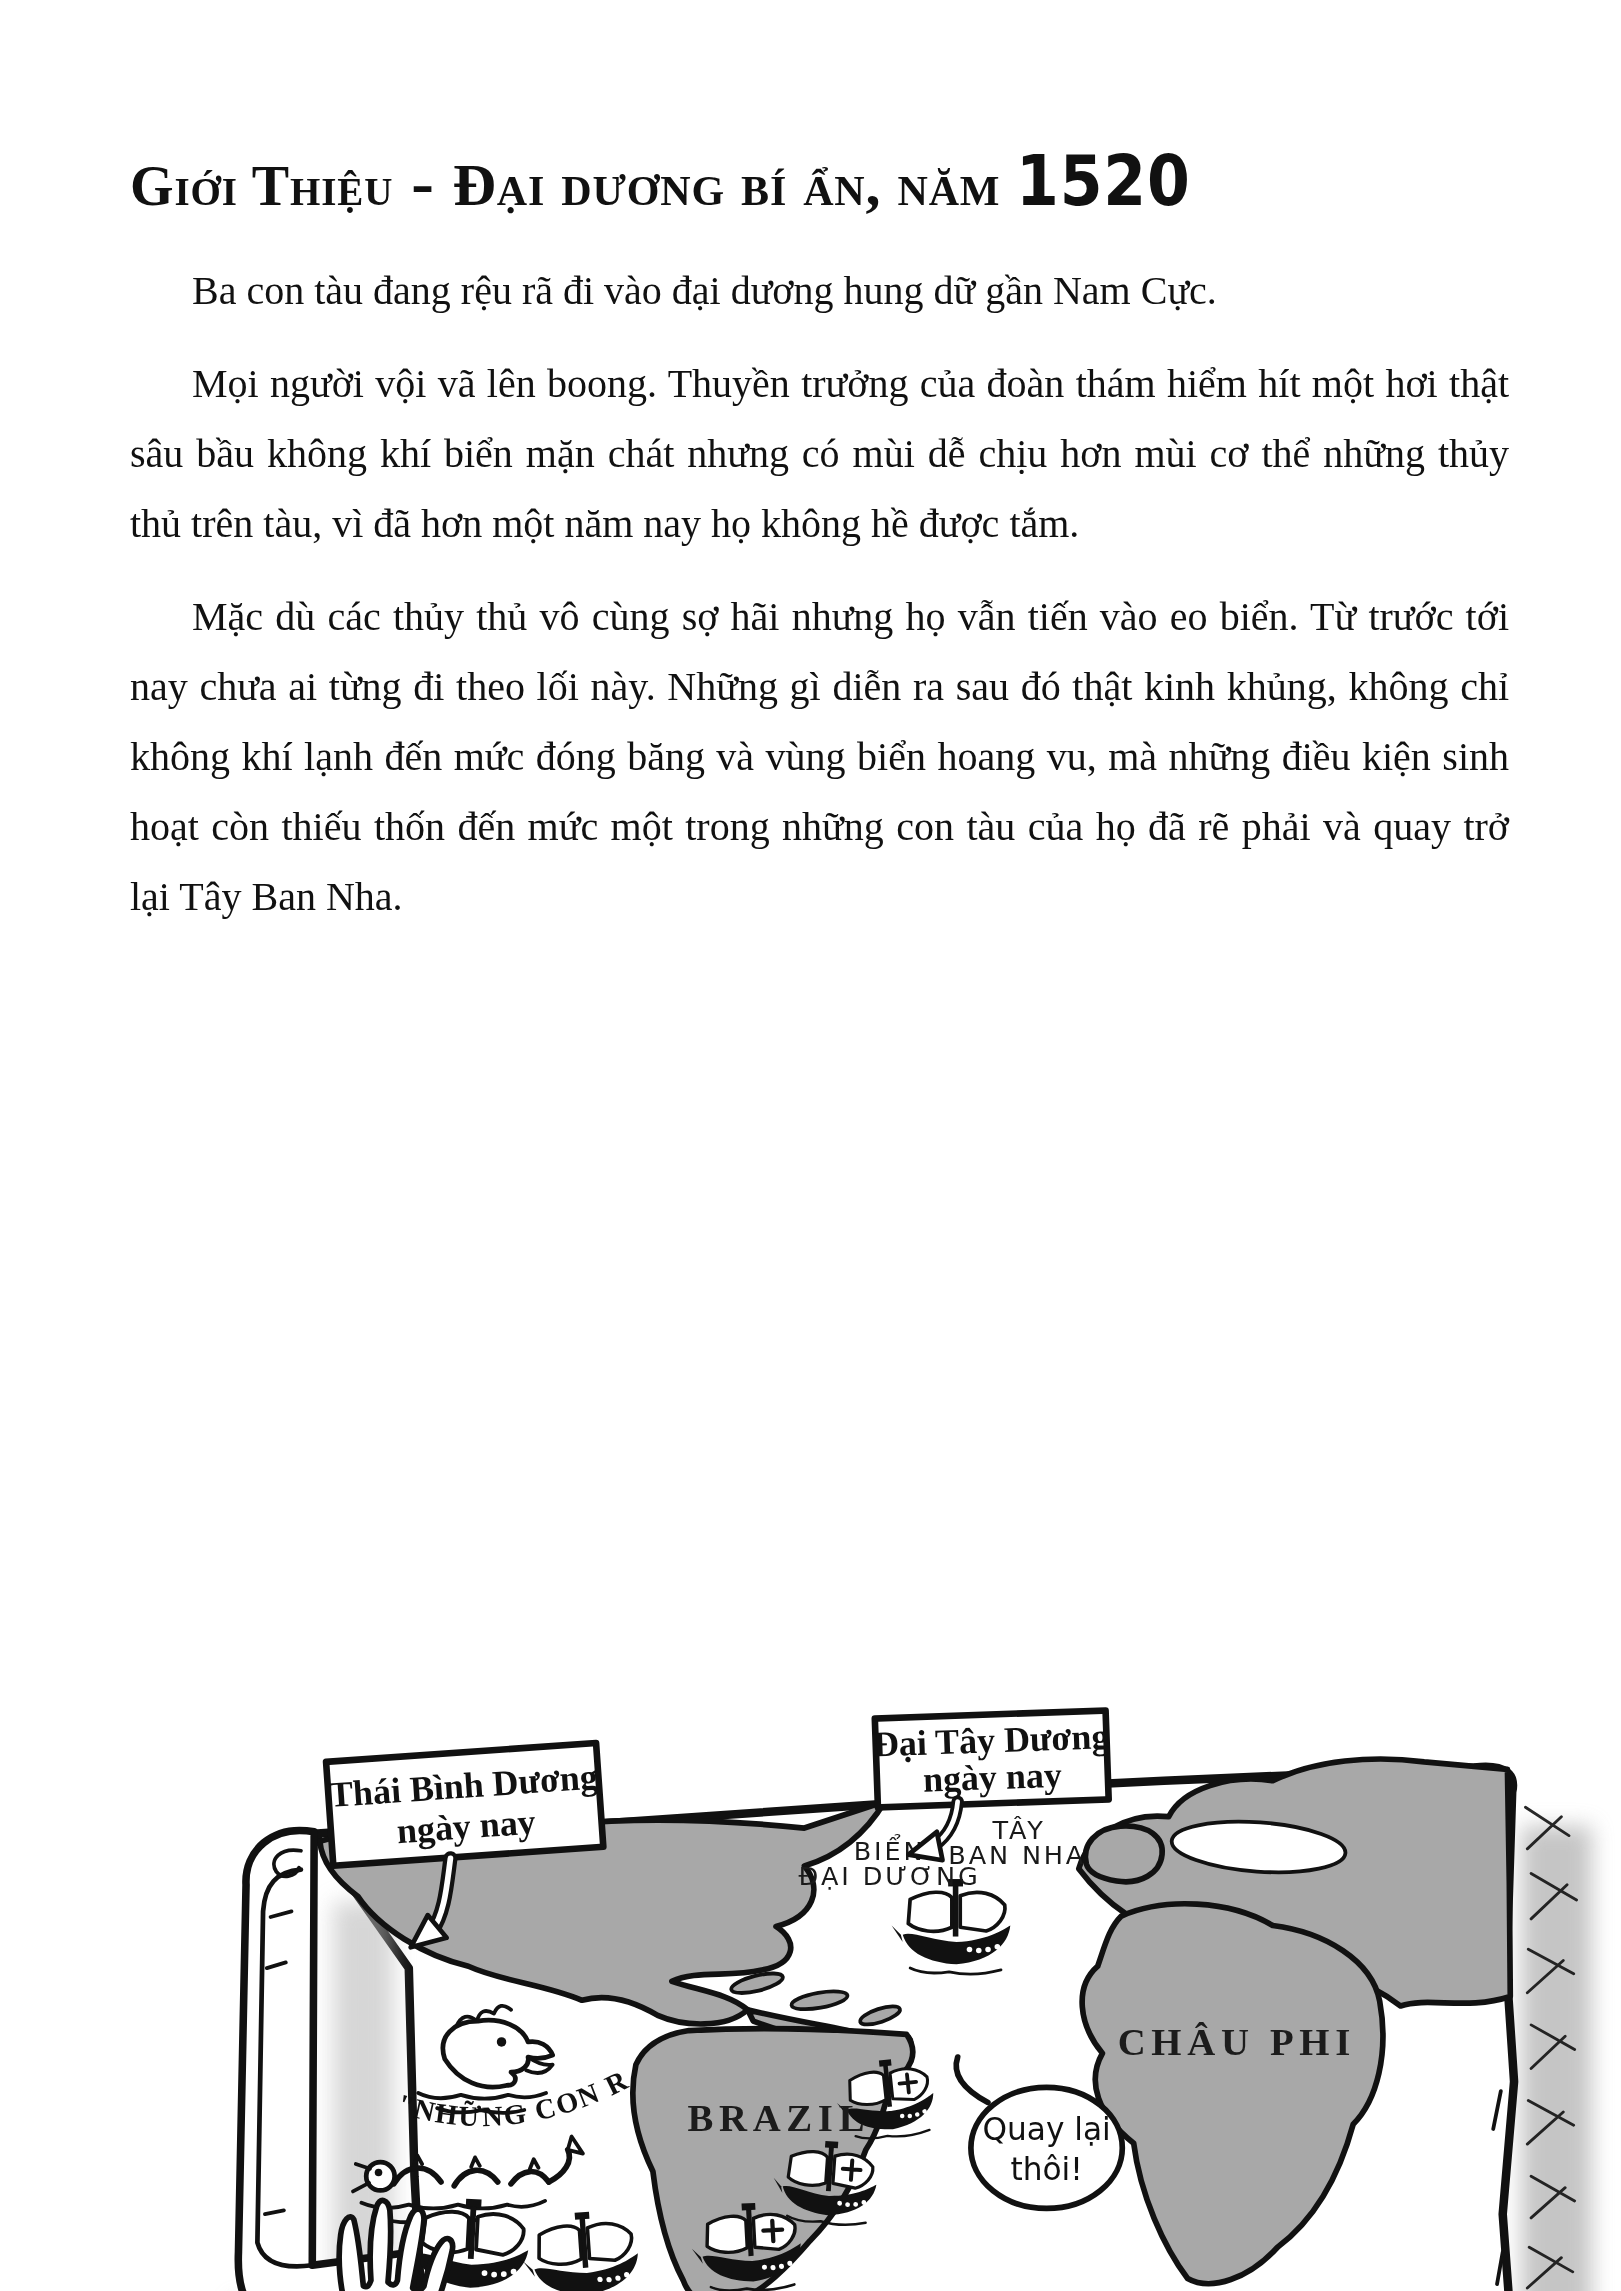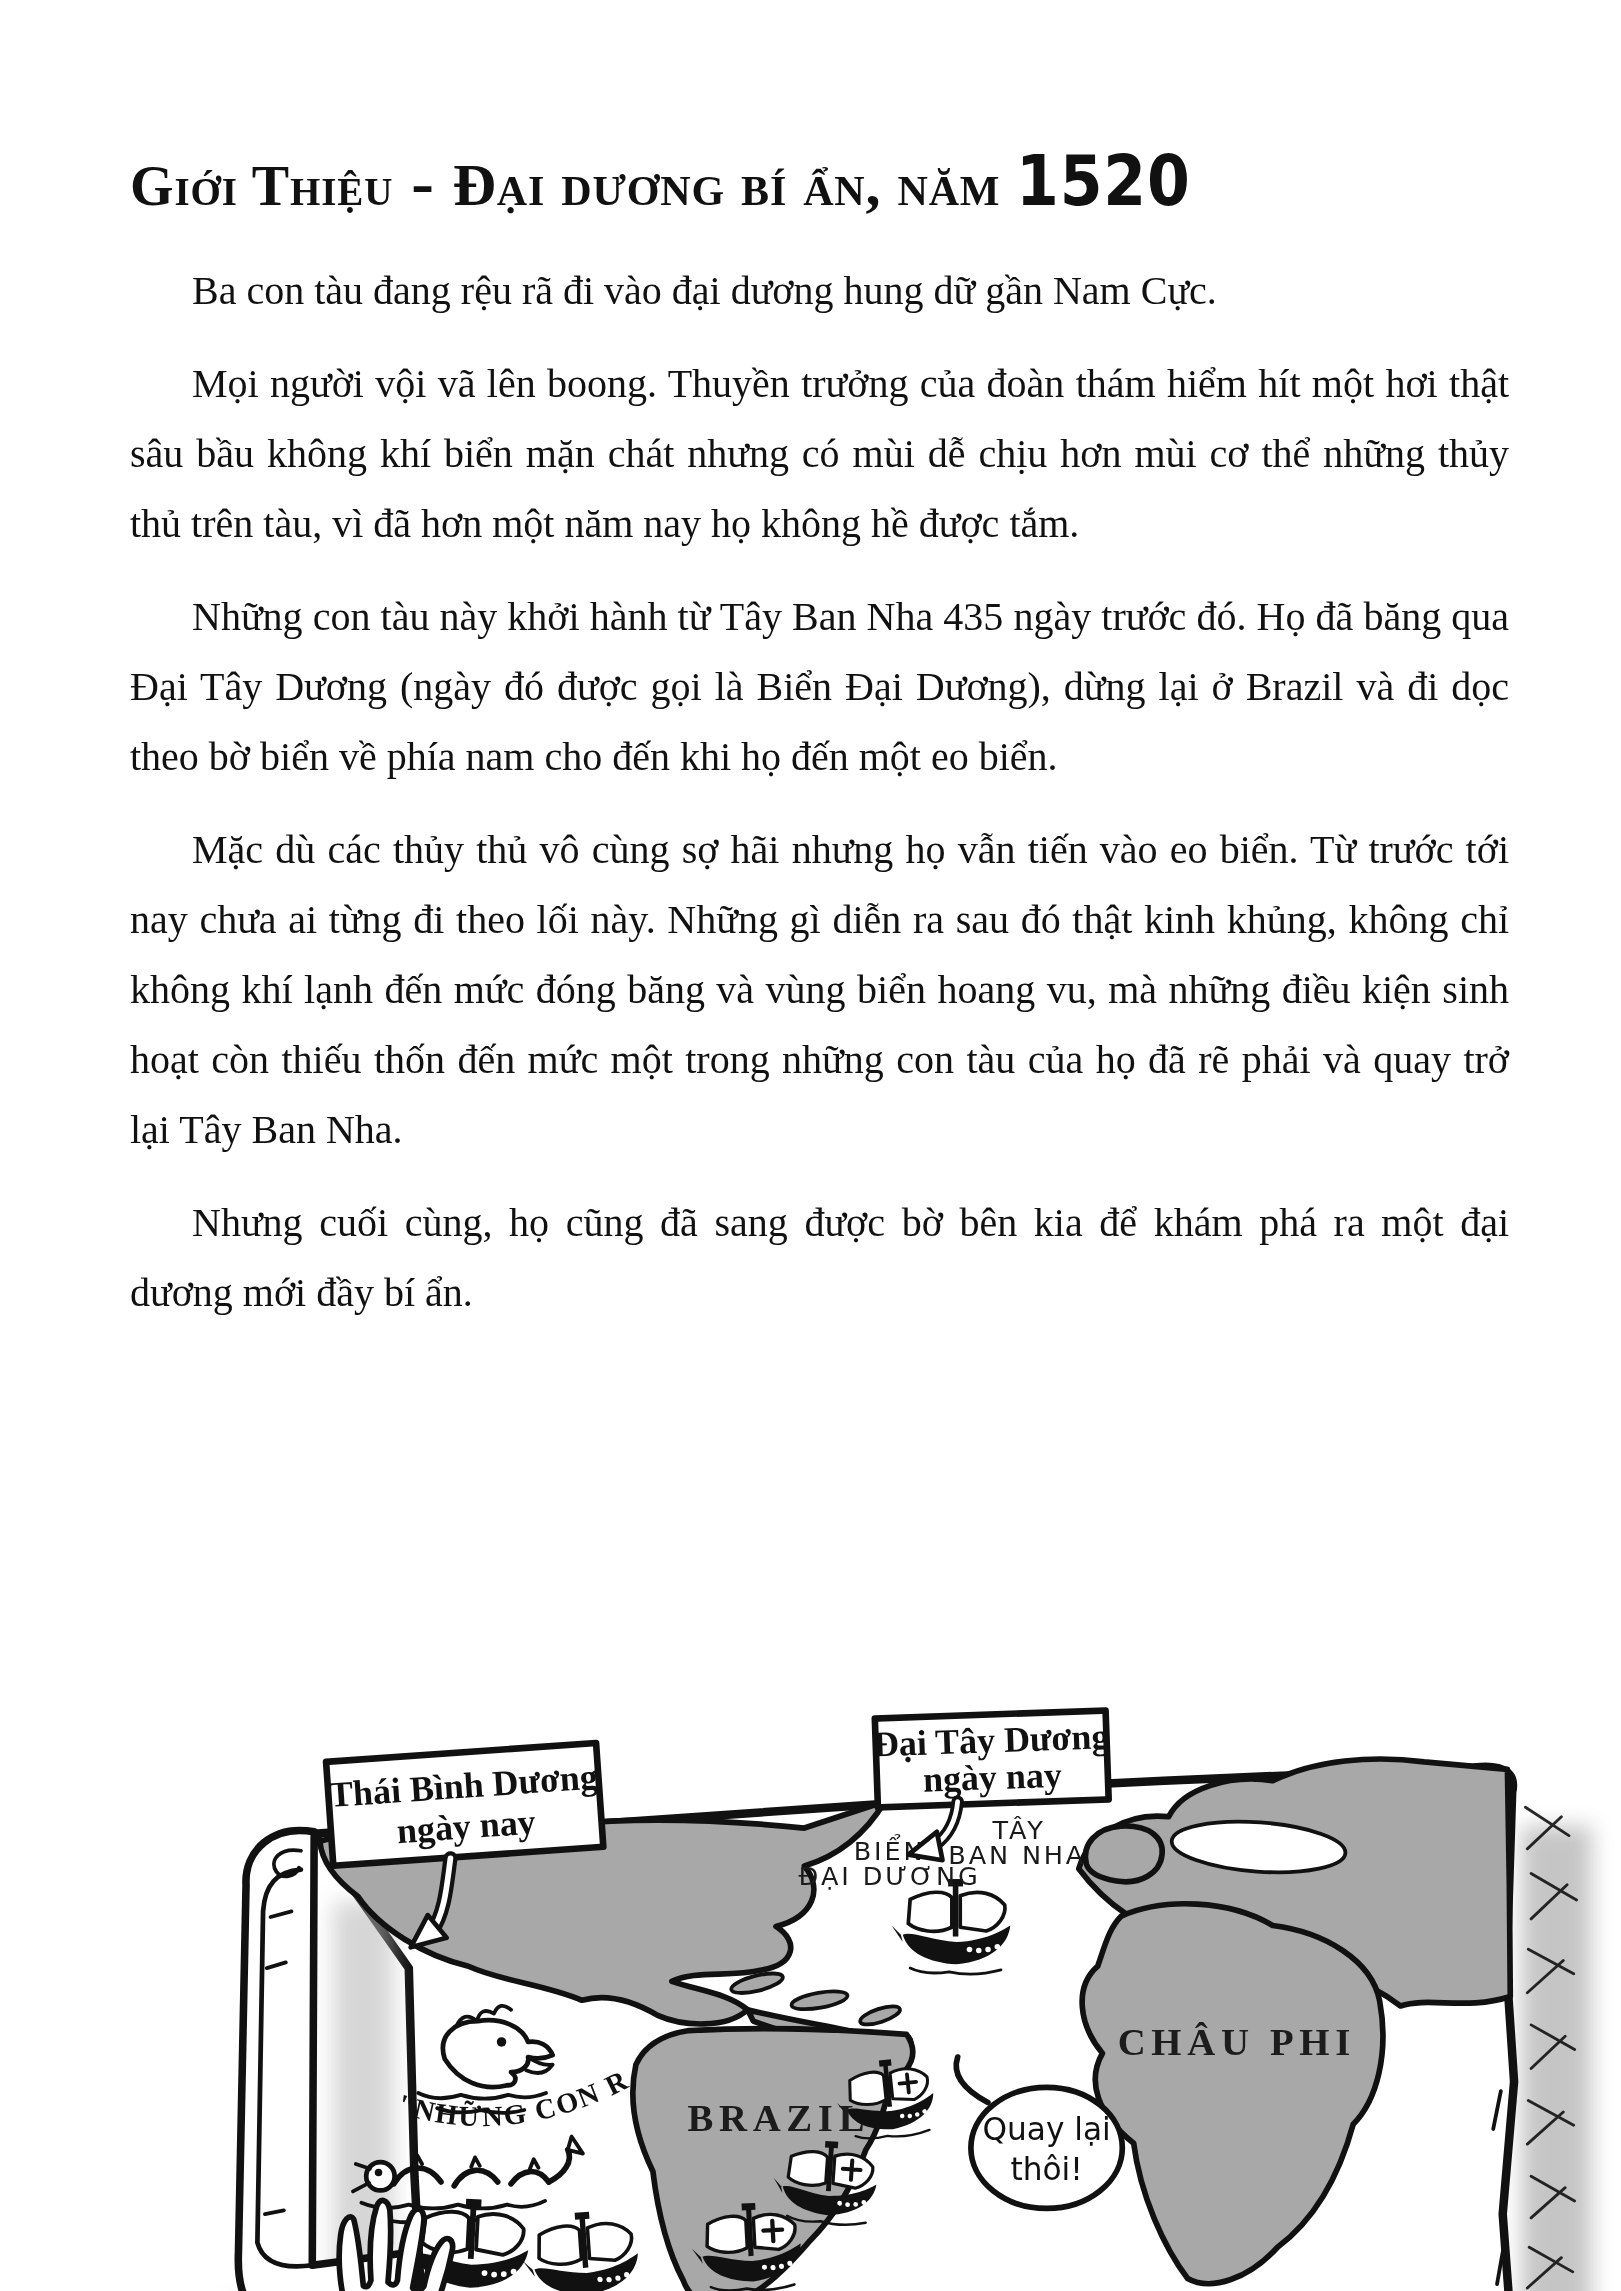--- a/index.html
+++ b/index.html
@@ -27,23 +27,21 @@
 </head>
 <body>
 
 <div class="page">
 
   <h1 class="title"><span class="t-sc1">Giới Thiệu</span><span class="t-dash"> - </span><span class="t-sc2">Đại dương bí ẩn, năm </span><span class="t-year">1520</span></h1>
 
   <div class="paragraphs">
     <p>Ba con tàu đang rệu rã đi vào đại dương hung dữ gần Nam Cực.</p>
     <p>Mọi người vội vã lên boong. Thuyền trưởng của đoàn thám hiểm hít một hơi thật sâu bầu không khí biển mặn chát nhưng có mùi dễ chịu hơn mùi cơ thể những thủy thủ trên tàu, vì đã hơn một năm nay họ không hề được tắm.</p>
-    <p>Những con tàu này khởi hành từ Tây Ban Nha 435 ngày trước đó. Họ đã băng qua Đại Tây Dương (ngày đó được gọi là Biển Đại Dương), dừng lại ở Brazil và đi dọc theo bờ biển về phía nam cho đến khi họ đến một eo biển.</p>
     <p>Mặc dù các thủy thủ vô cùng sợ hãi nhưng họ vẫn tiến vào eo biển. Từ trước tới nay chưa ai từng đi theo lối này. Những gì diễn ra sau đó thật kinh khủng, không chỉ không khí lạnh đến mức đóng băng và vùng biển hoang vu, mà những điều kiện sinh hoạt còn thiếu thốn đến mức một trong những con tàu của họ đã rẽ phải và quay trở lại Tây Ban Nha.</p>
-    <p>Nhưng cuối cùng, họ cũng đã sang được bờ bên kia để khám phá ra một đại dương mới đầy bí ẩn.</p>
   </div>
 
   <div class="map-wrap">
   <svg width="1621" height="748" viewBox="0 0 1713 790">
     <defs>
       <filter id="soft" x="-40%" y="-40%" width="180%" height="180%">
             <feGaussianBlur stdDeviation="11"></feGaussianBlur>
           </filter>
       <g id="ship">
         <rect x="56" y="8" width="6" height="60" fill="#111"></rect>

